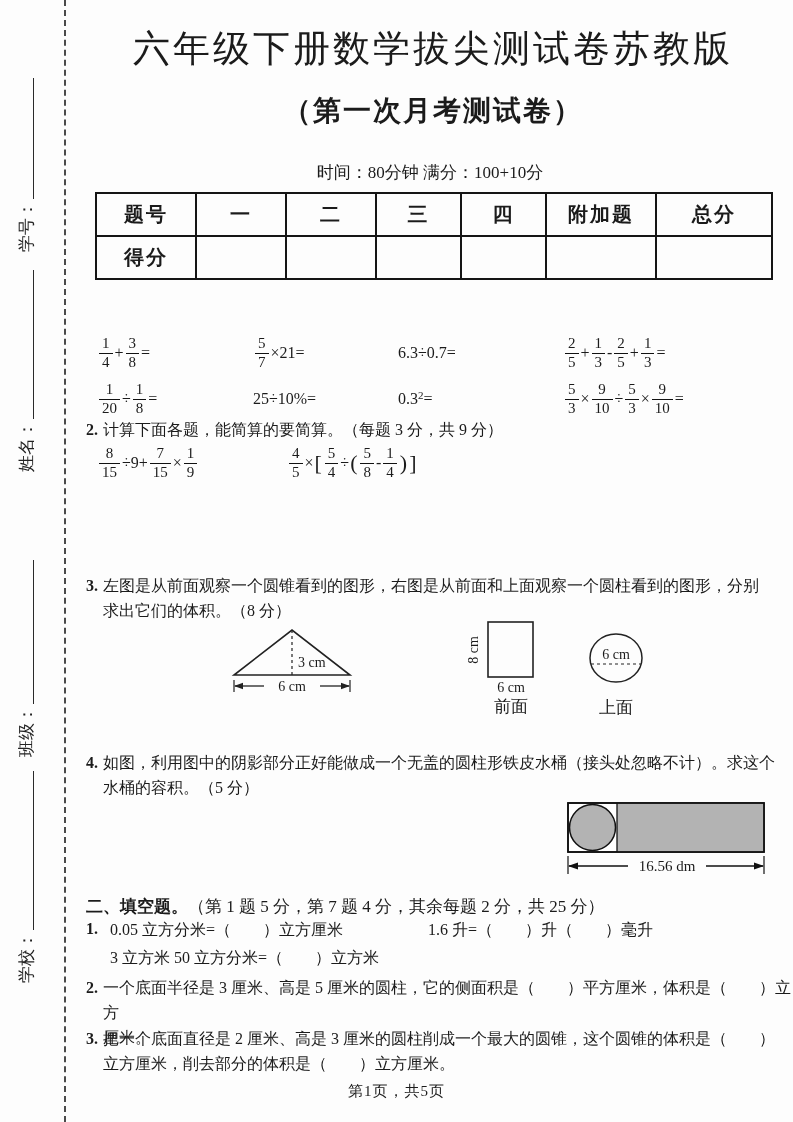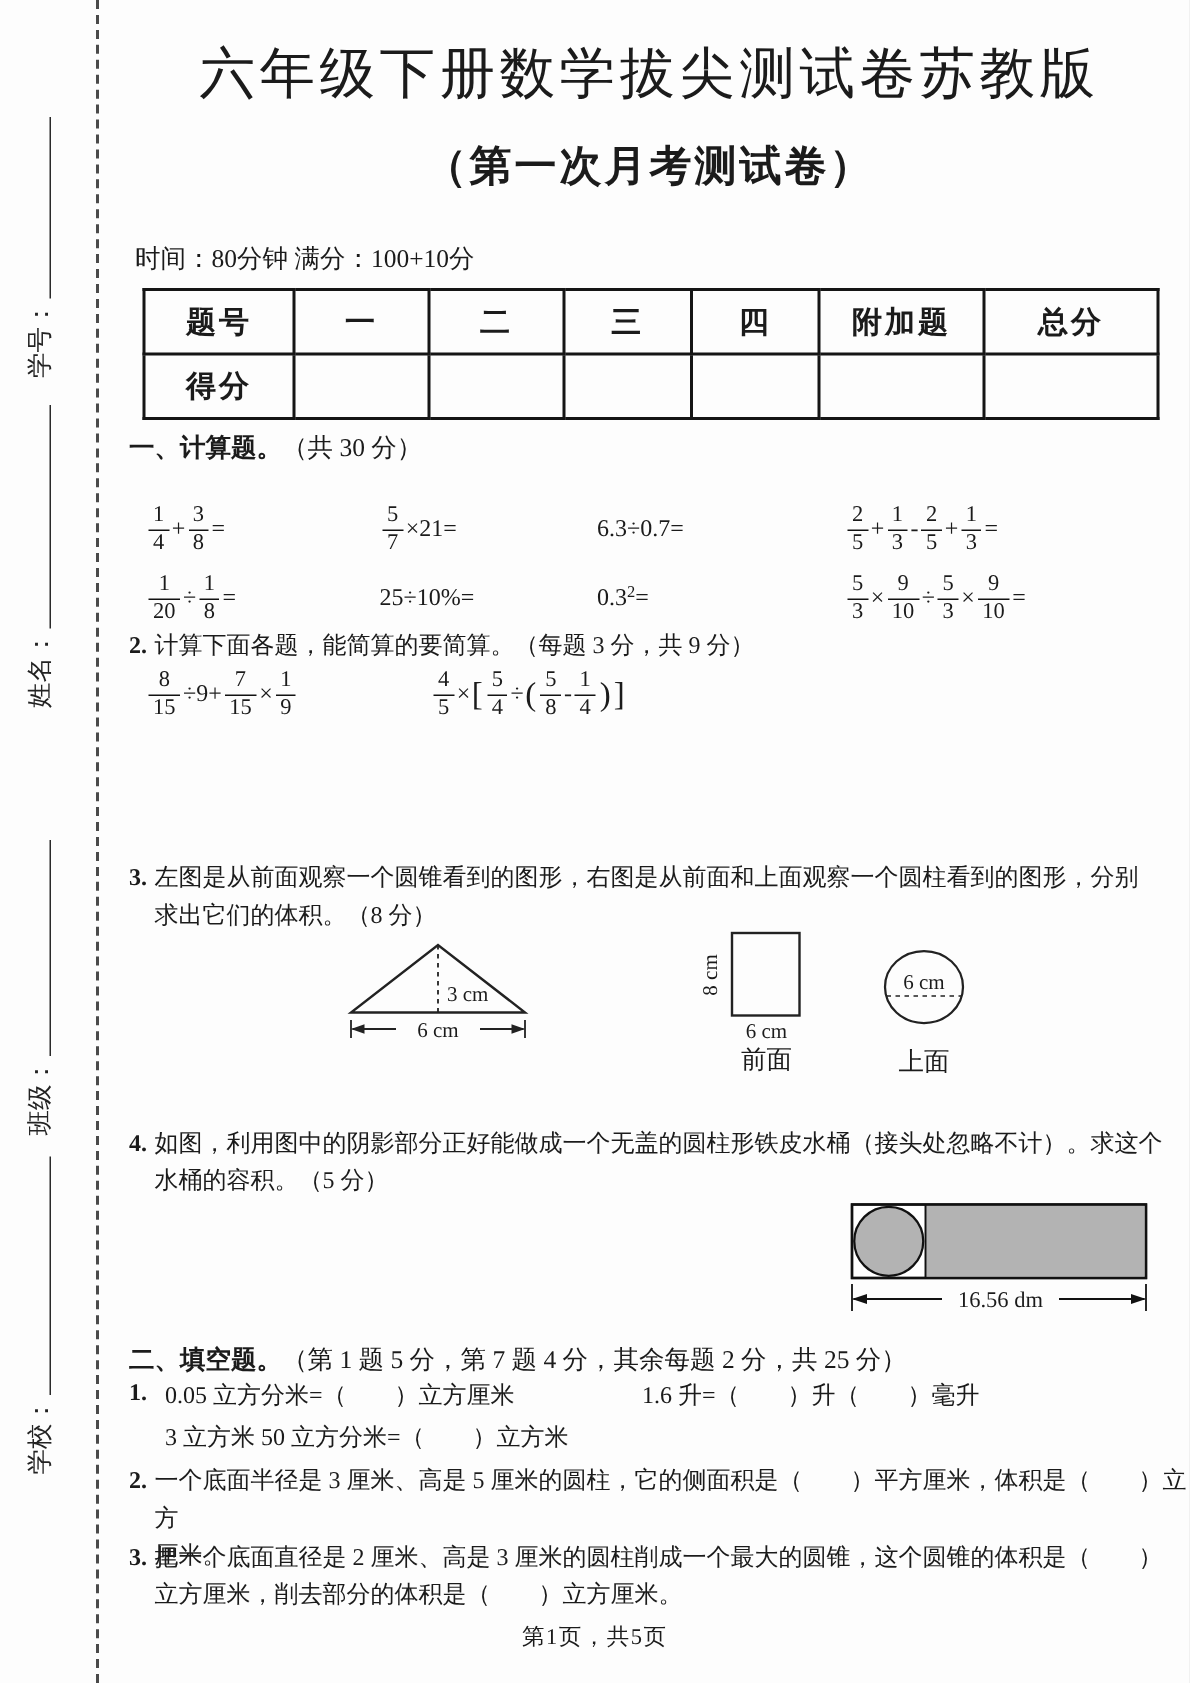--- a/index.html
+++ b/index.html
@@ -15,21 +15,21 @@
   #sb1{top:252px;left:12px;width:174px}
   #sb2{top:472px;left:12px;width:202px}
   #sb3{top:757px;left:12px;width:197px}
   #sb4{top:983px;left:12px;width:212px}
 
   
   .title{position:absolute;left:90px;top:24px;width:686px;text-align:center;
          font-size:37px;font-weight:400;letter-spacing:3px;}
   .subtitle{position:absolute;left:90px;top:92px;width:686px;text-align:center;
          font-size:28px;font-weight:700;letter-spacing:2px;}
-  .info{position:absolute;left:90px;top:161px;width:680px;text-align:left;font-size:17px;}
+  .info{position:absolute;left:90px;top:161px;width:680px;text-align:center;font-size:17px;}
 
   
   table.score{position:absolute;left:95px;top:192px;width:676px;border-collapse:collapse;table-layout:fixed;padding-left:48px;}
   table.score td{border:2px solid #151515;height:41px;text-align:center;
                  font-size:20px;font-weight:700;padding:0;letter-spacing:2px;}
 
   
   .sec-head{position:absolute;left:86px;font-size:17px;}
   .sec-head b{font-weight:700;}
   .qline{position:absolute;left:86px;font-size:16px;white-space:nowrap;}
@@ -125,23 +125,20 @@
       <td></td>
       <td></td>
       <td></td>
       <td></td>
       <td></td>
       <td></td>
     </tr>
   </tbody>
     </table>
 
-  <div class="sec-head" style="top:287px">
-    <b>一、计算题。</b><span>（共 30 分）</span>
-  </div>
 
 
   <div class="q1-grid">
     <div class="expr">
         <span class="frac">
           <span class="num">1</span>
           <span class="den">4</span>
         </span>
         <span>+</span>
         <span class="frac">

